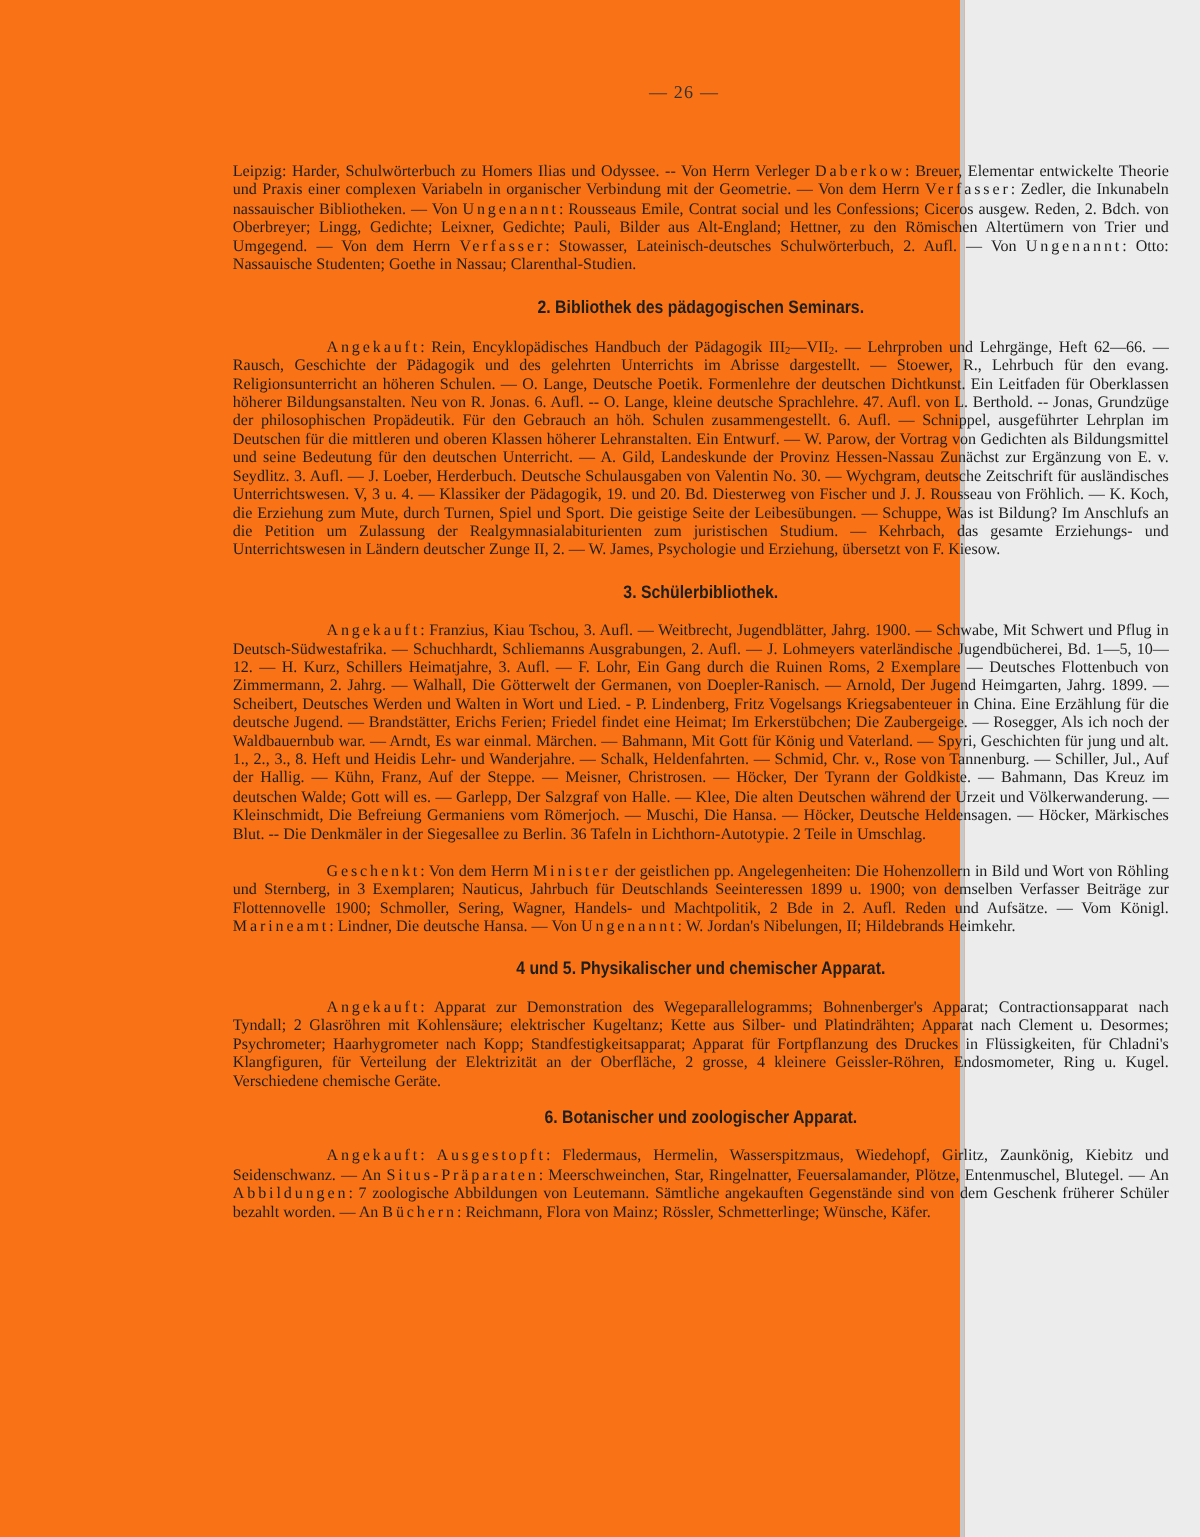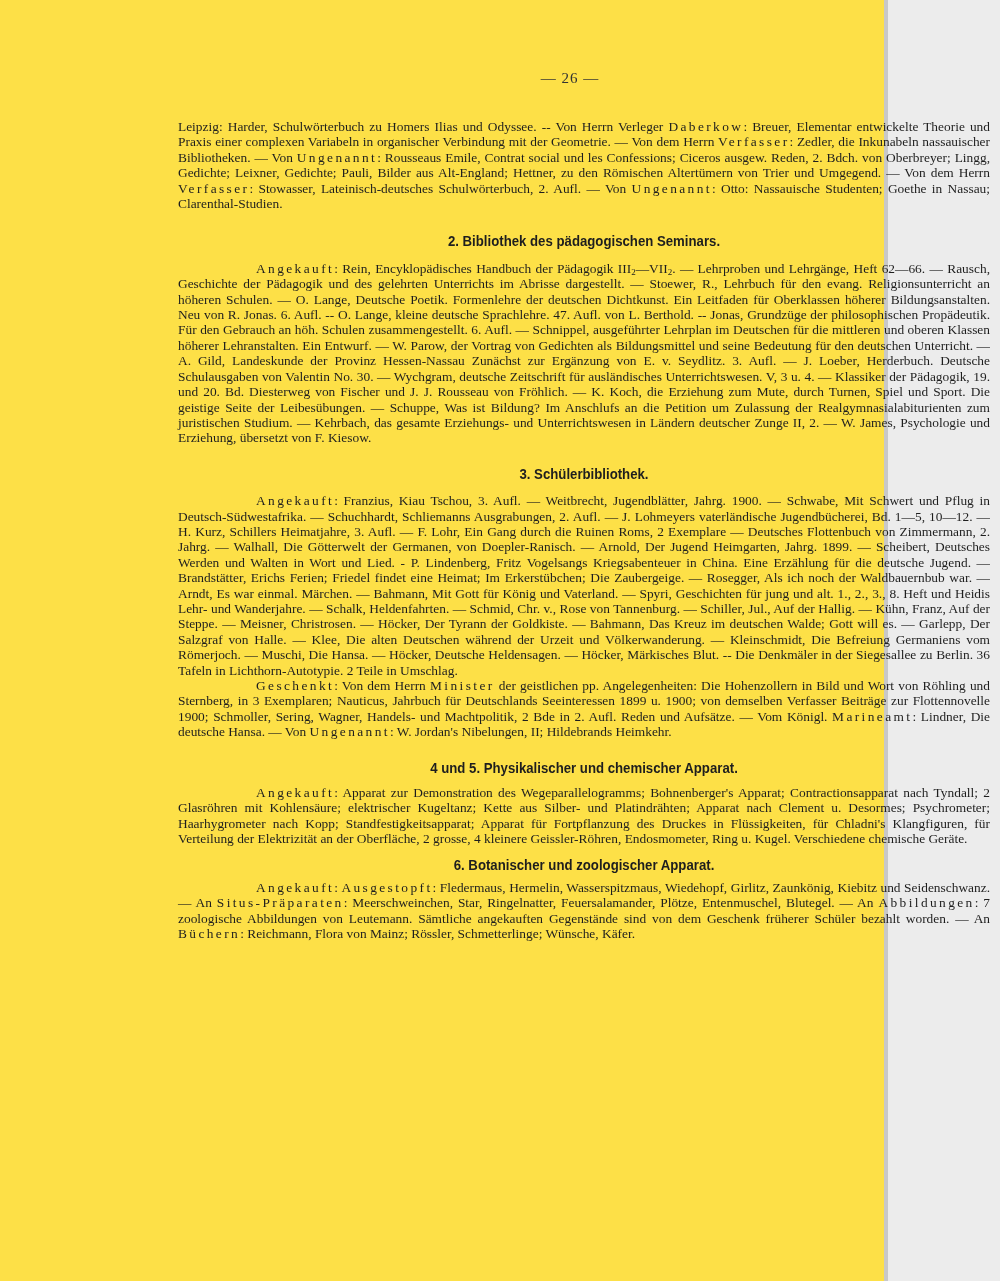--- a/index.html
+++ b/index.html
@@ -4,35 +4,35 @@
 <style>
   html, body { margin: 0; padding: 0; }
   body {
     width: 1000px; height: 1281px; overflow: hidden;
     background: #ececec;
     font-family: "Liberation Serif", "DejaVu Serif", serif;
     color: #1e1e1e;
     position: relative;
   }
   .page {
-    position: absolute; left: 0; top: 0; width: 888px; height: 1281px;
-    background: #fde047;
+    position: absolute; left: 0; top: 0; width: 804px; height: 1281px;
+    background: #f97316;
   }
   .edge {
     position: absolute; right: 0; top: 0; width: 4px; height: 1281px; background: #c8c8c8;
   }
   .page-number {
     position: absolute; top: 70px; left: 0; width: 1140px; text-align: center;
     font-size: 15px; letter-spacing: 1px; color: #333;
   }
   .content {
     position: absolute; left: 178px; top: 119px; width: 812px;
     font-size: 13.4px; line-height: 15.4px; text-align: justify;
   }
-  p { margin: 0; }
+  p { margin: 16px; }
   .indent { text-indent: 78px; }
   .spaced { letter-spacing: 2.4px; }
   h2 {
     font-family: "Liberation Sans", "DejaVu Sans", sans-serif;
     font-weight: bold; font-size: 15px; text-align: center;
     margin: 0; transform: scaleX(0.88);
   }
   .h-sem { margin-top: 22px; margin-bottom: 12px; }
   .h-schueler { margin-top: 20px; margin-bottom: 12px; }
   .h-phys { margin-top: 20px; margin-bottom: 10px; }

